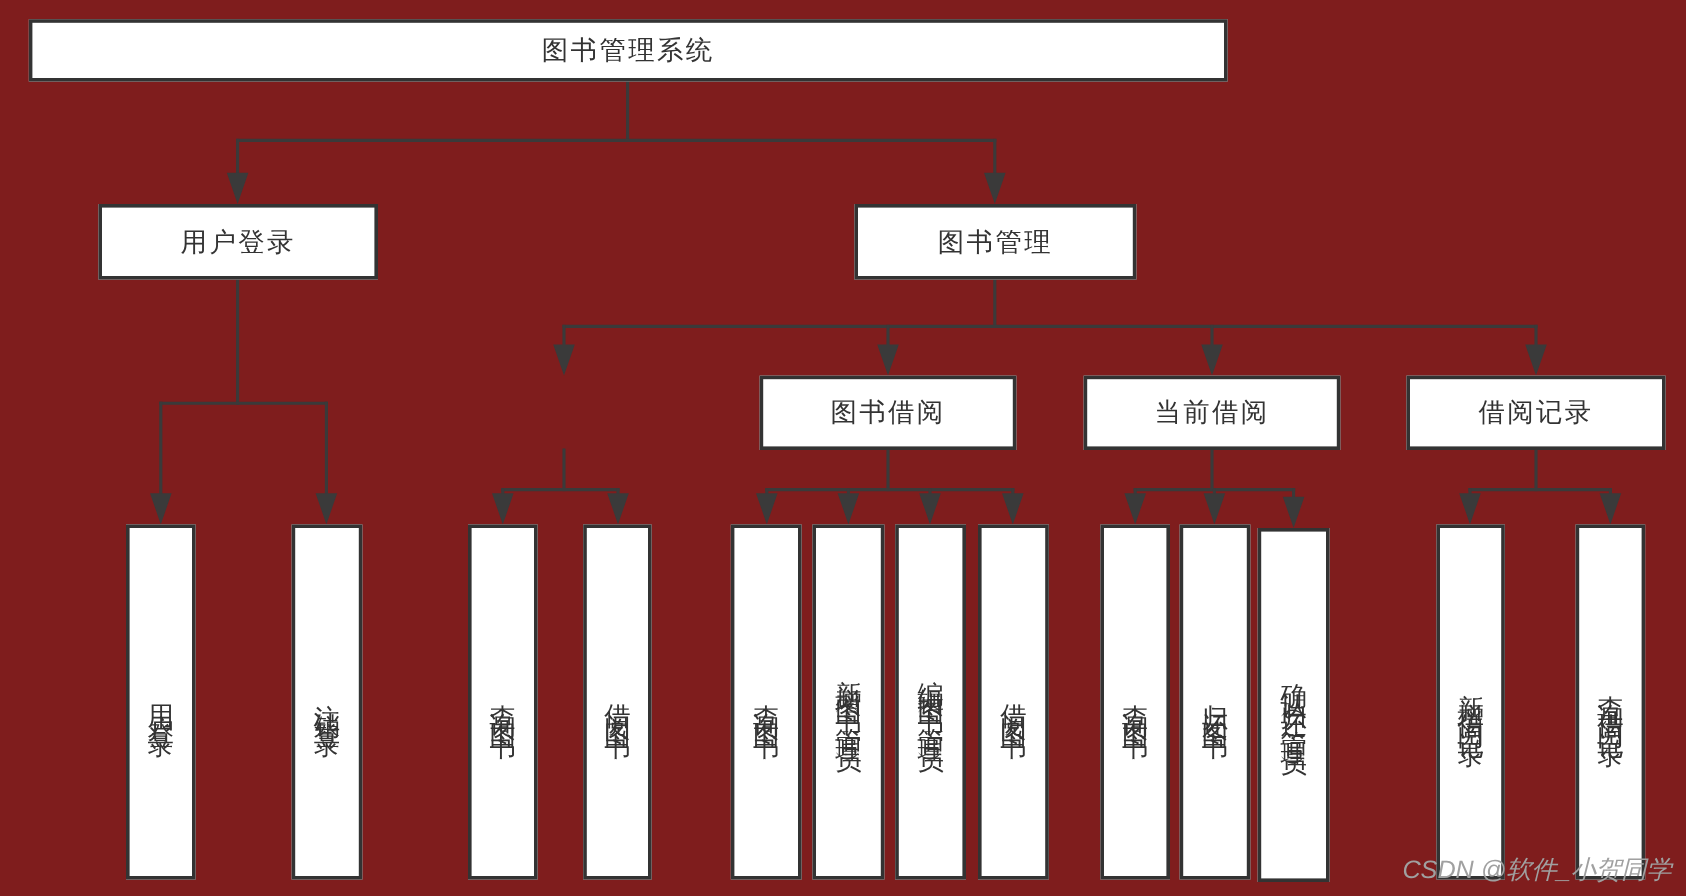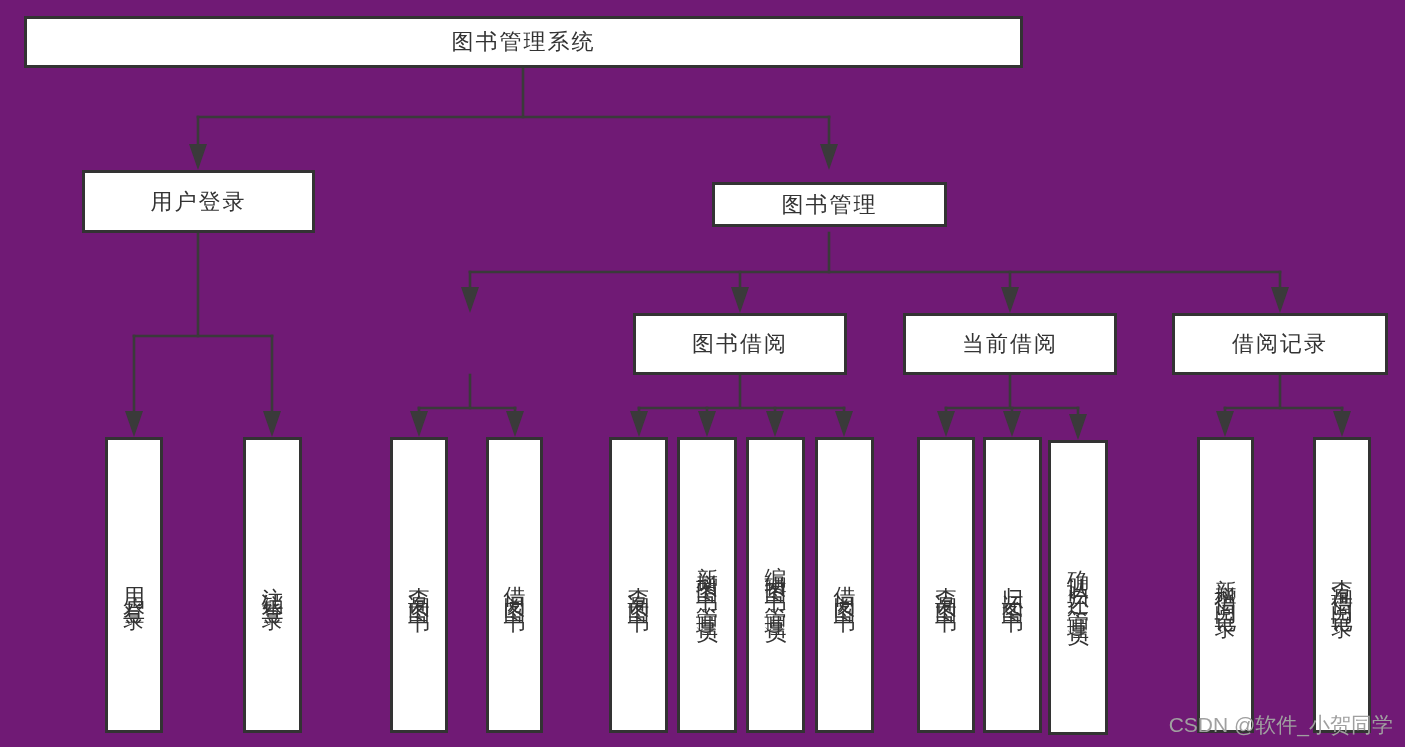--- a/index.html
+++ b/index.html
@@ -1,19 +1,19 @@
 <!DOCTYPE html>
 <html><head>
 <meta charset="utf-8">
 <style>
   html,body{margin:0;padding:0;background:#fff;}
   .canvas{
     position:relative;
     width:1405px;height:747px;
-    background:#701a75;
+    background:#7f1d1d;
     font-family:"Liberation Sans",sans-serif;
     overflow:hidden;
   }
   .wires{position:absolute;left:0;top:0;z-index:1;}
   .node{
     position:absolute;
     box-sizing:border-box;
     border:3px solid #333333;
     background:#ffffff;
     display:flex;
@@ -35,20 +35,21 @@
     line-height:1;
   }
   .watermark{
     position:absolute;
     right:12px;
     bottom:8px;
     font-size:21px;
     color:#a0a0a0;
     z-index:3;
     white-space:nowrap;
+    font-style:italic;
   }
 </style>
 </head>
 <body>
 
 <div class="canvas">
 
   <svg class="wires" width="1405" height="747" viewBox="0 0 1405 747" xmlns="http://www.w3.org/2000/svg">
       <line x1="523" y1="68" x2="523" y2="117" stroke="#3a3a3a" stroke-width="2.6" stroke-linecap="square"></line>
       <line x1="198" y1="117" x2="829" y2="117" stroke="#3a3a3a" stroke-width="2.6" stroke-linecap="square"></line>
@@ -104,21 +105,21 @@
       <polygon points="1333,411 1351,411 1342,437" fill="#3a3a3a"></polygon>
     </svg>
 
   <div class="node hnode" style="left:24px;top:16px;width:999px;height:52px">
     <span>图书管理系统</span>
   </div>
 
   <div class="node hnode" style="left:82px;top:170px;width:233px;height:63px">
     <span>用户登录</span>
   </div>
-  <div class="node hnode" style="left:712px;top:182px;width:235px;height:45px">
+  <div class="node hnode" style="left:712px;top:170px;width:235px;height:63px">
     <span>图书管理</span>
   </div>
 
   <div class="node hnode" style="left:903px;top:313px;width:214px;height:62px">
     <span>当前借阅</span>
   </div>
   <div class="node hnode" style="left:633px;top:313px;width:214px;height:62px">
     <span>图书借阅</span>
   </div>
   <div class="node hnode" style="left:1172px;top:313px;width:216px;height:62px">

